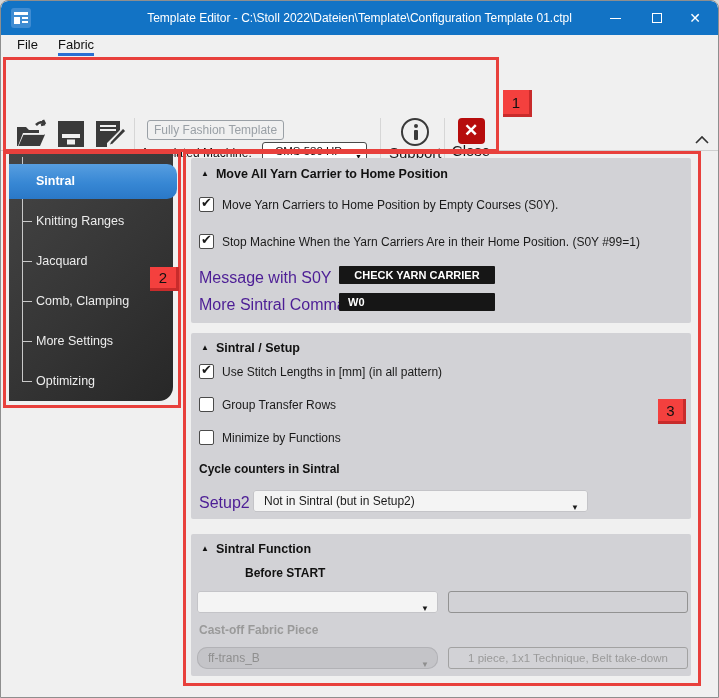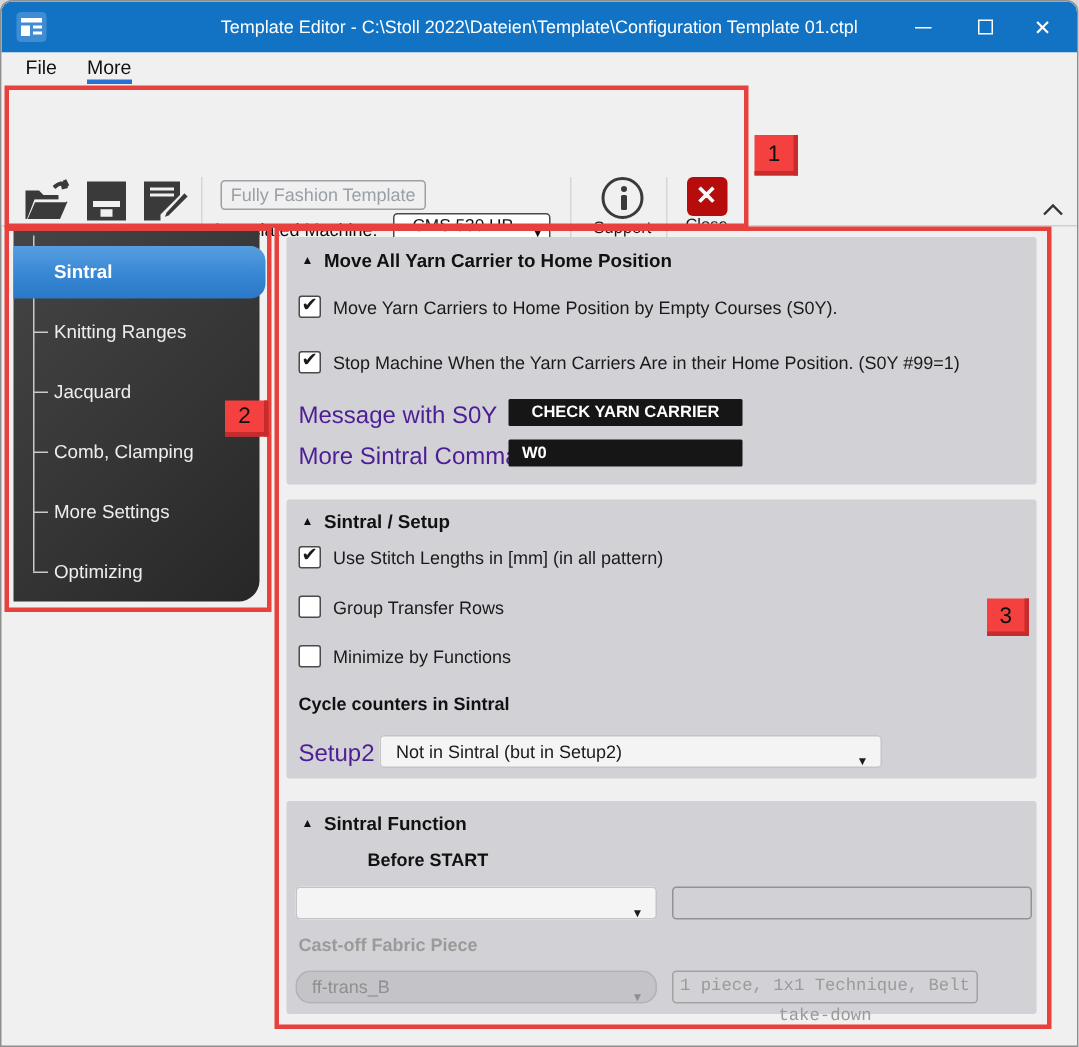--- a/index.html
+++ b/index.html
@@ -32,21 +32,21 @@
   .menu-file { left:16px; }
   .menu-start { left:57px; font-weight:normal; }
   .menu-start::after { content:""; position:absolute; left:0; right:0; bottom:-4px;
     border-bottom:3px solid #2a6fd2; }
   
   .ribbon { position:absolute; left:0; top:57px; width:100%; height:92px; background:#f0f0f0;text-decoration:underline; }
   .ribbon-bottom { position:absolute; left:0; top:149px; width:100%; border-top:1px solid #cfcfcf; }
   .rdiv { position:absolute; top:60px; height:84px; border-left:1px solid #d6d6d6; }
   .tool { position:absolute; top:60px; text-align:center; color:#1a1a1a; }
   .tool svg { display:block; margin:0 auto; }
-  .tool .tlabel { margin-top:0; font-size:11px; line-height:13px; }
+  .tool .tlabel { margin-top:0; font-size:15px; line-height:13px; }
   .ff-btn { position:absolute; left:146px; top:62px; width:137px; height:20px;
     border:1px solid #9aa0a6; border-radius:3px; color:#9aa0a6; font-size:12px;
     line-height:18px; text-align:center; background:transparent; }
   .assoc-label { position:absolute; left:140px; top:88px; font-size:12px; color:#111; }
   .machine-dd { position:absolute; left:261px; top:84px; width:105px; height:20px;
     background:#fff; border:1.5px solid #4a4a4a; border-radius:3px;
     font-size:11.5px; line-height:17px; text-align:center; color:#111;
     padding-right:12px; cursor:default; }
   .machine-dd .arr { position:absolute; right:4px; top:5px; font-size:7px; color:#111; }
   .support-circle { width:28px; height:28px; border:2.5px solid #3a3a3a; border-radius:50%;
@@ -120,21 +120,21 @@
     <div class="winbtn btn-max">
       <span class="max-box"></span>
     </div>
     <div class="winbtn btn-close">
       <span>✕</span>
     </div>
   </div>
 
   <div class="menubar">
     <span class="menu-item menu-file">File</span>
-    <span class="menu-item menu-start">More</span>
+    <span class="menu-item menu-start">Fabric</span>
   </div>
 
   <div class="ribbon">
     <div class="tool" style="left:10px; width:42px;">
       <svg width="34" height="32" viewBox="0 0 34 32">
         <path d="M21 7 q5 -5 9 -1 l-2 -4 m2 4 l-4 1" fill="none" stroke="#3a3a3a" stroke-width="2.6"></path>
         <path d="M2 28 L2 9 L11 9 L14 12 L24 12 L24 15 L8 15 L3 28 Z" fill="#3a3a3a"></path>
         <path d="M8.5 16.5 L30 16.5 L25 28 L3.5 28 Z" fill="#3a3a3a"></path>
         <path d="M8 16 L29 16" stroke="#f0f0f0" stroke-width="1.6"></path>
       </svg>
@@ -270,21 +270,21 @@
     <div class="dd dd-light" style="left:6px; top:57px; width:241px;">
       <span></span>
       <span class="arr">▼</span>
     </div>
     <div class="tfield" style="left:257px; top:57px; width:240px;"></div>
     <span class="glabel" style="left:8px; top:89px;">Cast-off Fabric Piece</span>
     <div class="dd dd-dis" style="left:6px; top:113px; width:241px;border-radius:10px;">
       <span>ff-trans_B</span>
       <span class="arr">▼</span>
     </div>
-    <div class="tfield tfield-dis" style="left:257px; top:113px; width:204px;font-family:Liberation Mono, monospace;">1 piece, 1x1 Technique, Belt take-down</div>
+    <div class="tfield tfield-dis" style="left:257px; top:113px; width:240px;">1 piece, 1x1 Technique, Belt take-down</div>
   </div>
 
   <div class="ann-box" style="left:2px; top:56px; width:496px; height:95px;"></div>
   <div class="ann-box" style="left:2px; top:150px; width:178px; height:257px;"></div>
   <div class="ann-box" style="left:182px; top:150px; width:518px; height:535px;"></div>
   <div class="ann-badge" style="left:502px; top:89px; width:29px; height:27px;">1</div>
   <div class="ann-badge" style="left:149px; top:266px; width:29px; height:24px;">2</div>
   <div class="ann-badge" style="left:657px; top:398px; width:28px; height:25px;">3</div>
 
 </div>

